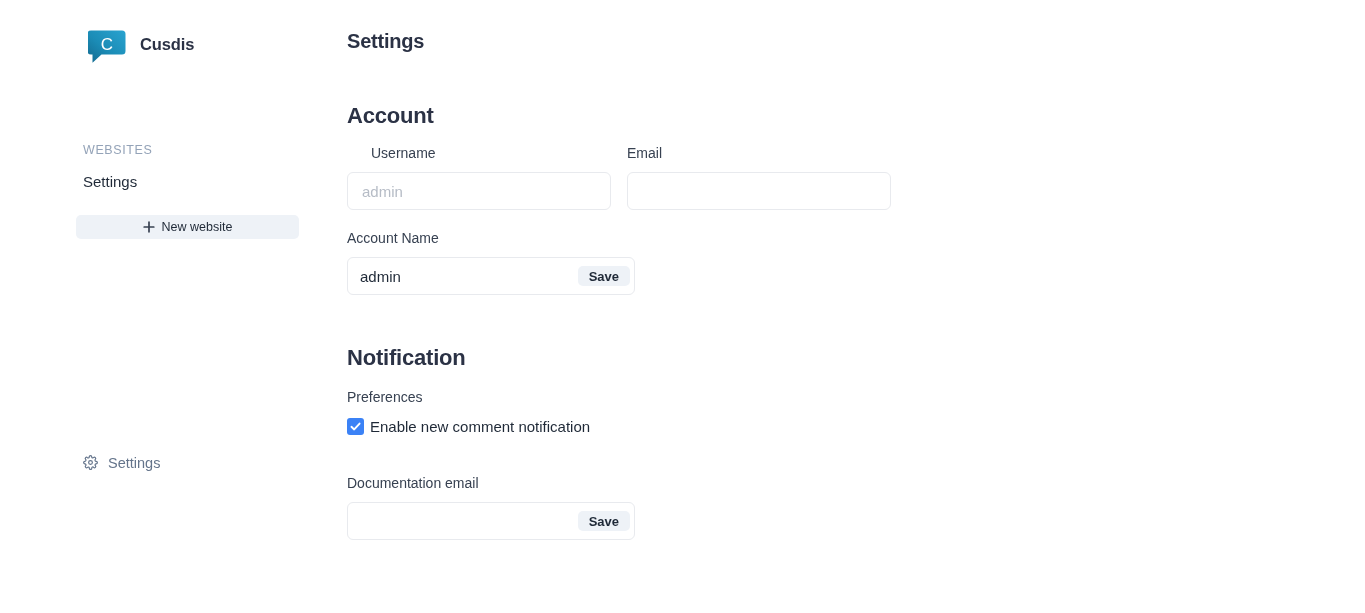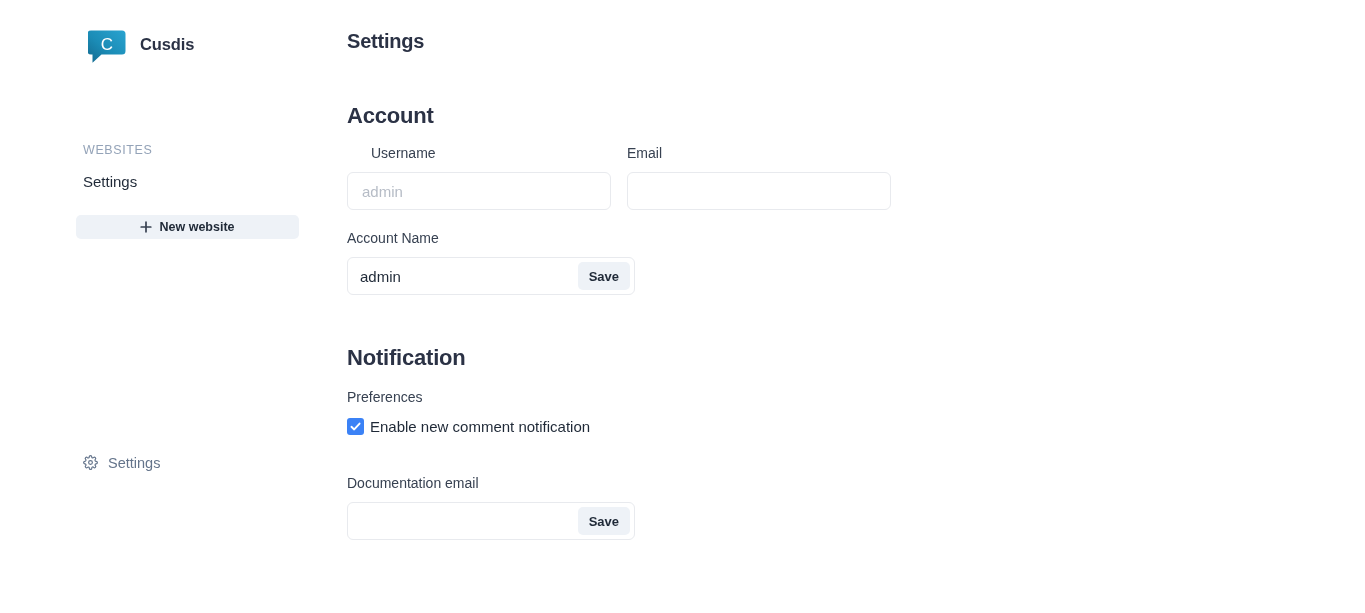--- a/index.html
+++ b/index.html
@@ -95,21 +95,21 @@
   .new-website-btn .plus-icon {
     display: inline-flex;
     align-items: center;
     justify-content: center;
     width: 12px;
     height: 12px;
     color: #475569;
   }
   .new-website-btn .btn-label {
     font-size: 12.5px;
-    font-weight: bold;
+    font-weight: normal;
     color: #1f2937;
   }
 
   .bottom-nav {
     position: absolute;
     left: 83px;
     top: 448px;
     width: 220px;
   }
   .nav-row {
@@ -213,21 +213,21 @@
     font-family: "Liberation Sans", sans-serif;
     font-size: 15px;
     color: #1f2937;
     padding: 0 12px;
     min-width: 0;
   }
   .input-group .inner-input::placeholder { color: #b6bcc6; }
 
   .save-btn {
     flex: none;
-    height: 28px;
+    height: 20px;
     padding: 0 11px;
     background: #eef2f7;
     border: none;
     border-radius: 5px;
     font-family: "Liberation Sans", sans-serif;
     font-size: 13px;
     font-weight: bold;
     color: #1f2937;
     cursor: pointer;
   }

